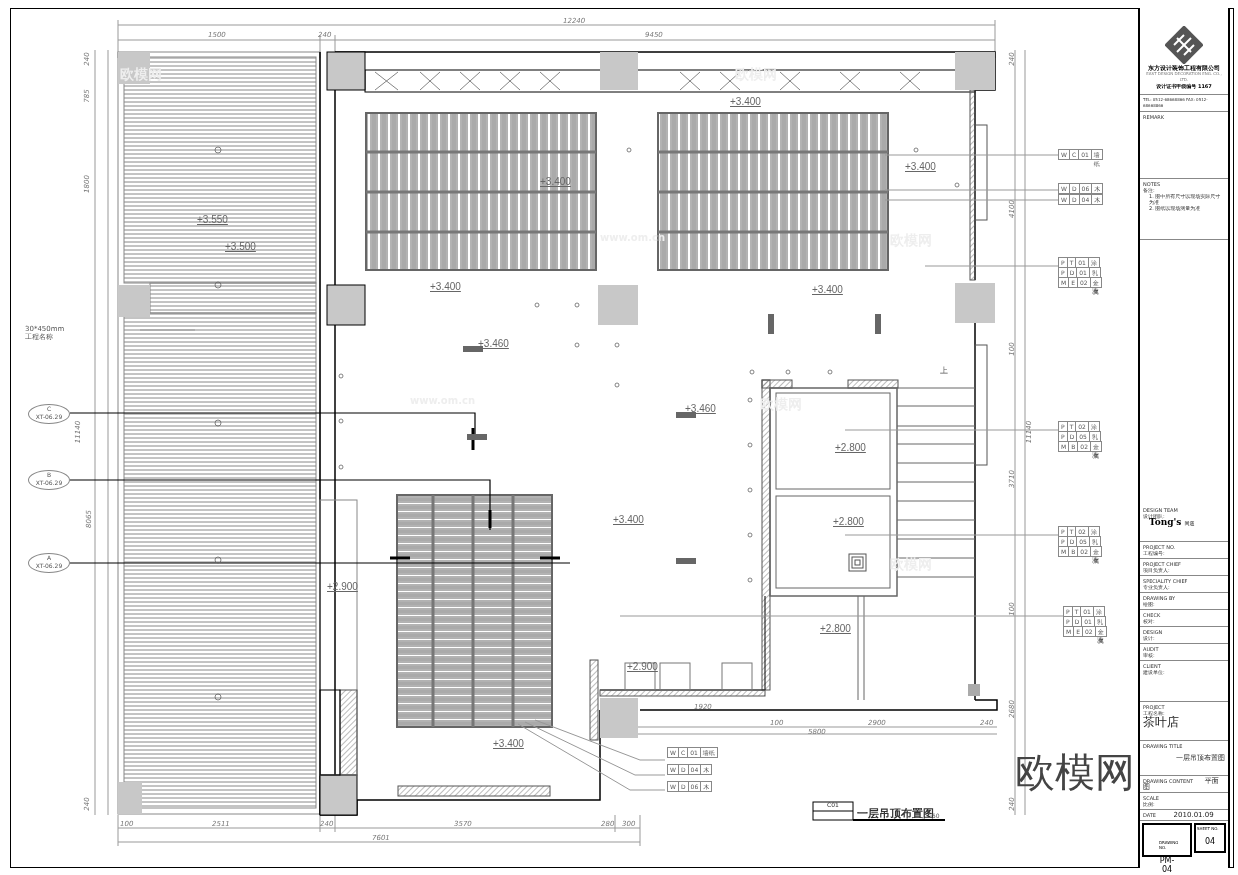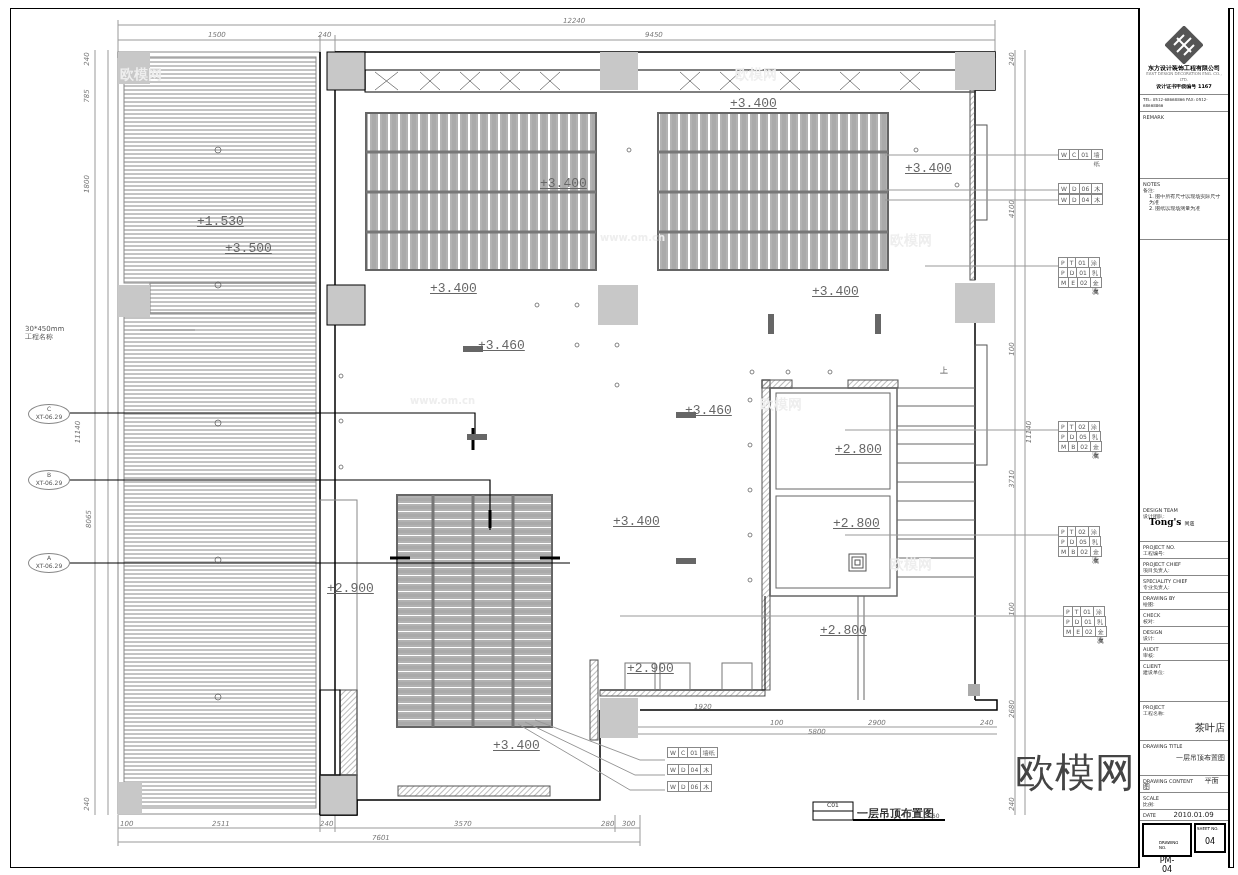--- a/index.html
+++ b/index.html
@@ -2,21 +2,21 @@
 <html><head>
 <meta charset="utf-8">
 <style>
   html,body{margin:0;padding:0;background:#fff;}
   body{width:1238px;height:875px;position:relative;overflow:hidden;font-family:"DejaVu Sans",sans-serif;}
   .abs{position:absolute;}
   .frame{position:absolute;left:10px;top:8px;width:1224px;height:860px;border:1px solid #000;box-sizing:border-box;}
   .titleblock{position:absolute;left:1138px;top:8px;width:92px;height:860px;border-left:2px solid #000;border-right:2px solid #000;box-sizing:border-box;background:#fff;}
   .tb-sec{border-bottom:1px solid #888;padding:2px 3px;font-size:5px;color:#333;line-height:6px;}
   .dimtxt{font-family:"DejaVu Sans",sans-serif;font-size:7px;font-style:italic;color:#777;position:absolute;}
-  .lvl{font-family:Liberation Mono, monospace;font-size:13px;color:#666;position:absolute;text-decoration:underline;}
+  .lvl{font-family:Liberation Sans, sans-serif;font-size:10px;color:#666;position:absolute;text-decoration:underline;}
   .tag{position:absolute;display:flex;border:1px solid #888;font-size:6px;color:#555;background:#fff;height:9px;line-height:9px;}
   .tag span{border-right:1px solid #888;padding:0 2px;}
   .tag span:last-child{border-right:none;}
   .wm{position:absolute;font-size:14px;color:#eee;font-weight:bold;}
   .sect-marker{position:absolute;width:40px;height:18px;border:1px solid #888;border-radius:50%;font-size:6px;color:#555;text-align:center;line-height:8px;background:#fff;}
 </style>
 </head>
 <body>
 
 <div class="frame"></div>
@@ -275,21 +275,21 @@
 <div class="dimtxt" style="left:1005px;top:345px;transform:rotate(-90deg)">100</div>
 <div class="dimtxt" style="left:1018px;top:428px;transform:rotate(-90deg)">11140</div>
 <div class="dimtxt" style="left:1003px;top:475px;transform:rotate(-90deg)">3710</div>
 <div class="dimtxt" style="left:1005px;top:605px;transform:rotate(-90deg)">100</div>
 <div class="dimtxt" style="left:1003px;top:705px;transform:rotate(-90deg)">2680</div>
 <div class="dimtxt" style="left:1005px;top:800px;transform:rotate(-90deg)">240</div>
 
 <div class="lvl" style="left:730px;top:96px">+3.400</div>
 <div class="lvl" style="left:905px;top:161px">+3.400</div>
 <div class="lvl" style="left:540px;top:176px">+3.400</div>
-<div class="lvl" style="left:197px;top:214px">+1.530</div>
+<div class="lvl" style="left:197px;top:214px">+3.550</div>
 <div class="lvl" style="left:225px;top:241px">+3.500</div>
 <div class="lvl" style="left:430px;top:281px">+3.400</div>
 <div class="lvl" style="left:812px;top:284px">+3.400</div>
 <div class="lvl" style="left:478px;top:338px">+3.460</div>
 <div class="lvl" style="left:685px;top:403px">+3.460</div>
 <div class="lvl" style="left:835px;top:442px">+2.800</div>
 <div class="lvl" style="left:613px;top:514px">+3.400</div>
 <div class="lvl" style="left:833px;top:516px">+2.800</div>
 <div class="lvl" style="left:327px;top:581px">+2.900</div>
 <div class="lvl" style="left:820px;top:623px">+2.800</div>
@@ -508,21 +508,21 @@
       <div>AUDIT</div>
       <div>审核:</div>
     </div>
   <div class="tb-sec" style="height:36px">
       <div>CLIENT</div>
       <div>建设单位:</div>
     </div>
   <div class="tb-sec" style="height:34px">
     <div>PROJECT</div>
       <div>工程名称:</div>
-    <div style="font-size:10px;text-align:right;margin-top:9px;color:#222">茶叶店</div>
+    <div style="font-size:12px;text-align:left;margin-top:3px;color:#222">茶叶店</div>
   </div>
   <div class="tb-sec" style="height:30px">
     <div>DRAWING TITLE</div>
     <div style="font-size:7px;text-align:right;margin-top:6px;color:#222">一层吊顶布置图</div>
   </div>
   <div class="tb-sec"><span>DRAWING CONTENT</span> <span style="font-size:7px;margin-left:10px;color:#222">平面图</span></div>
   <div class="tb-sec">
       <div>SCALE</div>
       <div>比例:</div>
     </div>

